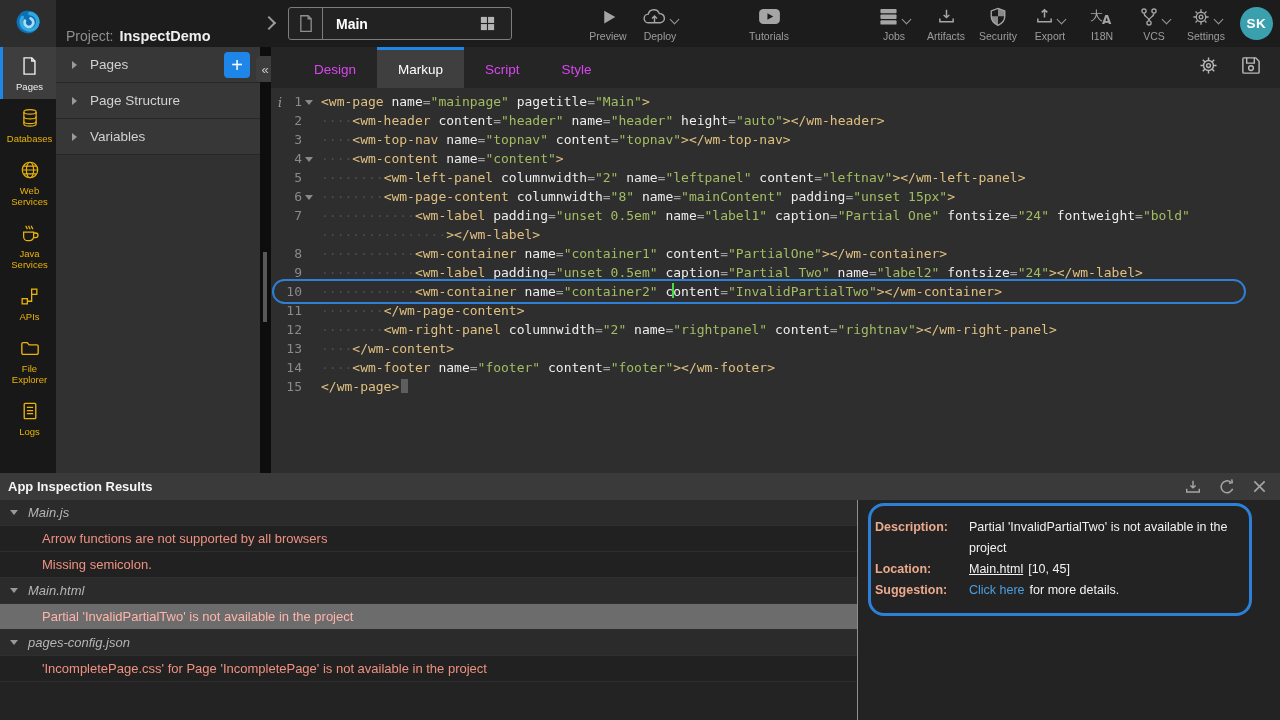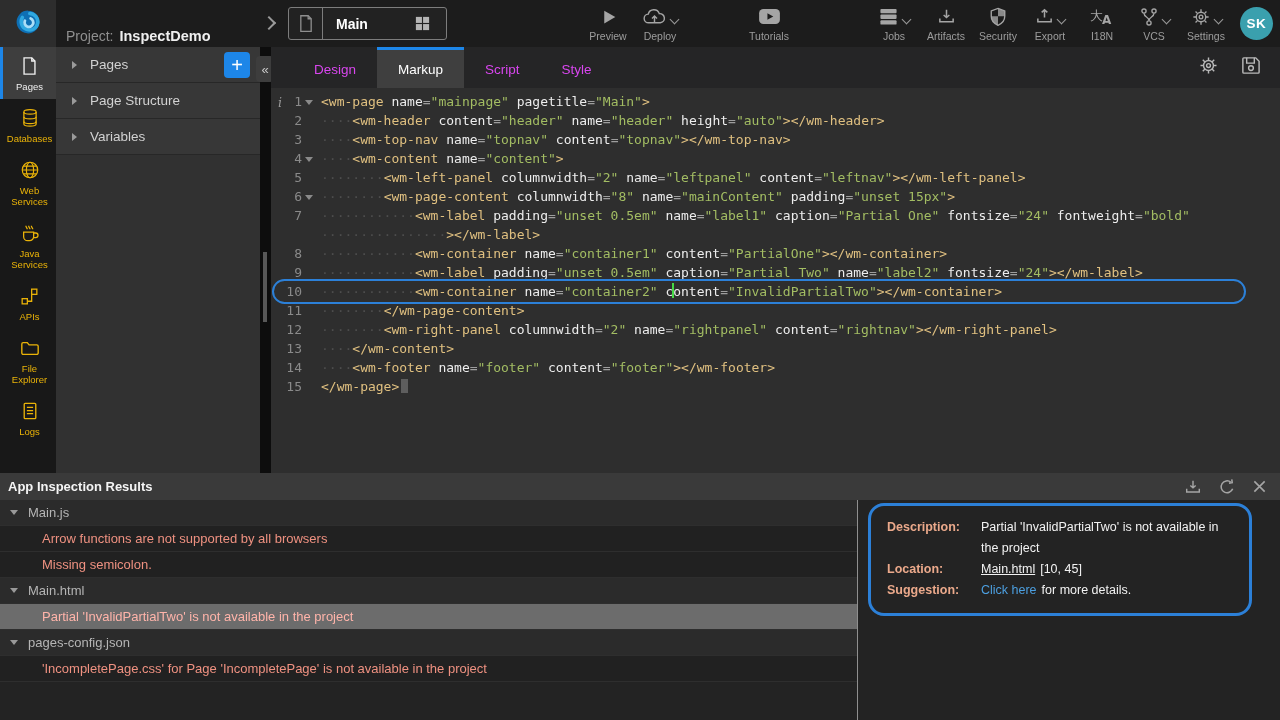--- a/index.html
+++ b/index.html
@@ -6,21 +6,21 @@
   html,body { margin:0; padding:0; background:#111; }
   body { width:1280px; height:720px; overflow:hidden; font-family:"Liberation Sans", sans-serif; }
   .app { position:relative; width:1280px; height:720px; background:#1c1c1c; }
 
   
   .topbar { position:absolute; top:0; left:0; right:0; height:47px; background:#1c1c1c; }
   .logo-tile { position:absolute; left:0; top:0; width:56px; height:47px; background:#2d2d2d; display:flex; align-items:center; justify-content:center; }
   .project { position:absolute; left:66px; top:8px; height:56px; display:flex; align-items:center; font-size:14px; color:#8f8f8f; white-space:nowrap; }
   .project b { color:#efefef; font-weight:700; margin-left:6px; font-size:14.5px; }
   .chev { position:absolute; left:264px; top:18px; width:10px; height:10px; border-right:2.5px solid #9a9a9a; border-top:2.5px solid #9a9a9a; transform:rotate(45deg); }
-  .selector { position:absolute; left:288px; top:7px; width:159px; height:33px; border:1px solid #7d7d7d; border-radius:3px; display:flex; align-items:center; background:#222; }
+  .selector { position:absolute; left:288px; top:7px; width:224px; height:33px; border:1px solid #7d7d7d; border-radius:3px; display:flex; align-items:center; background:#222; }
   .file-cell { width:34px; height:100%; border-right:1px solid #7d7d7d; display:flex; align-items:center; justify-content:center; color:#8f8f8f; }
   .sel-label { flex:1; padding-left:13px; color:#fff; font-weight:bold; font-size:14px; }
   .grid-cell { width:32px; color:#b5b5b5; display:flex; align-items:center; }
   .actions-left { position:absolute; left:582px; top:5px; display:flex; }
   .actions-right { position:absolute; right:48px; top:5px; display:flex; }
   .actions-left .tb-action:nth-child(3) { margin-left:62px; }
   .tb-action { display:flex; flex-direction:column; align-items:center; margin:0 5px; min-width:42px; cursor:pointer; }
   .tb-iconwrap { height:23px; display:flex; align-items:center; color:#a5a5a5; }
   .tb-iconwrap svg { display:block; }
   .tb-label { font-size:10.5px; color:#9d9d9d; margin-top:2px; white-space:nowrap; }
@@ -71,26 +71,26 @@
 
   
   .bottom { position:absolute; left:0; right:0; bottom:0; height:247px; background:#232323; }
   .b-header { height:27px; background:#3a3a3a; display:flex; align-items:center; position:relative; }
   .b-title { margin-left:8px; font-size:13px; font-weight:bold; color:#f5f5f5; }
   .b-icons { position:absolute; right:13px; display:flex; gap:16px; color:#a5a5a5; align-items:center; }
   .b-icons .icn { cursor:pointer; display:flex; align-items:center; }
   .b-body { position:absolute; top:27px; bottom:0; left:0; right:0; display:flex; }
   .b-list { width:858px; flex:none; border-right:1px solid #8f8f8f; }
   .b-row { height:26px; display:flex; align-items:center; font-size:13px; border-bottom:1px solid #2e2e2e; cursor:pointer; }
-  .b-row.group { background:#2b2b2b; color:#b5b5b5; }
+  .b-row.group { background:#2b2b2b; color:#b5b5b5;font-style:italic; }
   .tri-dn { width:0; height:0; border-top:5px solid #999; border-left:4.5px solid transparent; border-right:4.5px solid transparent; margin-left:10px; margin-right:10px; flex:none; }
   .b-row.error { color:var(--error,#ef9181); padding-left:42px; background:#212121; }
   .b-row.error.selected { background:#6c6c6c; color:#ffb4aa; }
   .b-detail { flex:1; position:relative; background:#232323; }
-  .tooltip { position:absolute; left:10px; top:3px; width:384px; height:113px; border:3px solid var(--highlight,#2c80d8); border-radius:16px; padding:11px 16px; background:#232323; }
+  .tooltip { position:absolute; left:10px; top:3px; width:384px; height:113px; border:3px solid var(--highlight,#2c80d8); border-radius:16px; padding:11px 4px; background:#232323; }
   .t-grid { display:grid; grid-template-columns:88px 1fr; column-gap:6px; font-size:12.5px; line-height:21px; }
   .t-label { color:var(--salmon,#eba98b); font-weight:bold; }
   .t-val { color:#f2f2f2; }
   .t-file { color:#f2f2f2; text-decoration:underline; cursor:pointer; }
   .t-pos { margin-left:5px; }
   .t-link { color:var(--link,#4c9fe0); cursor:pointer; }
   .t-rest { margin-left:5px; }
 </style>
 </head>
 <body>

